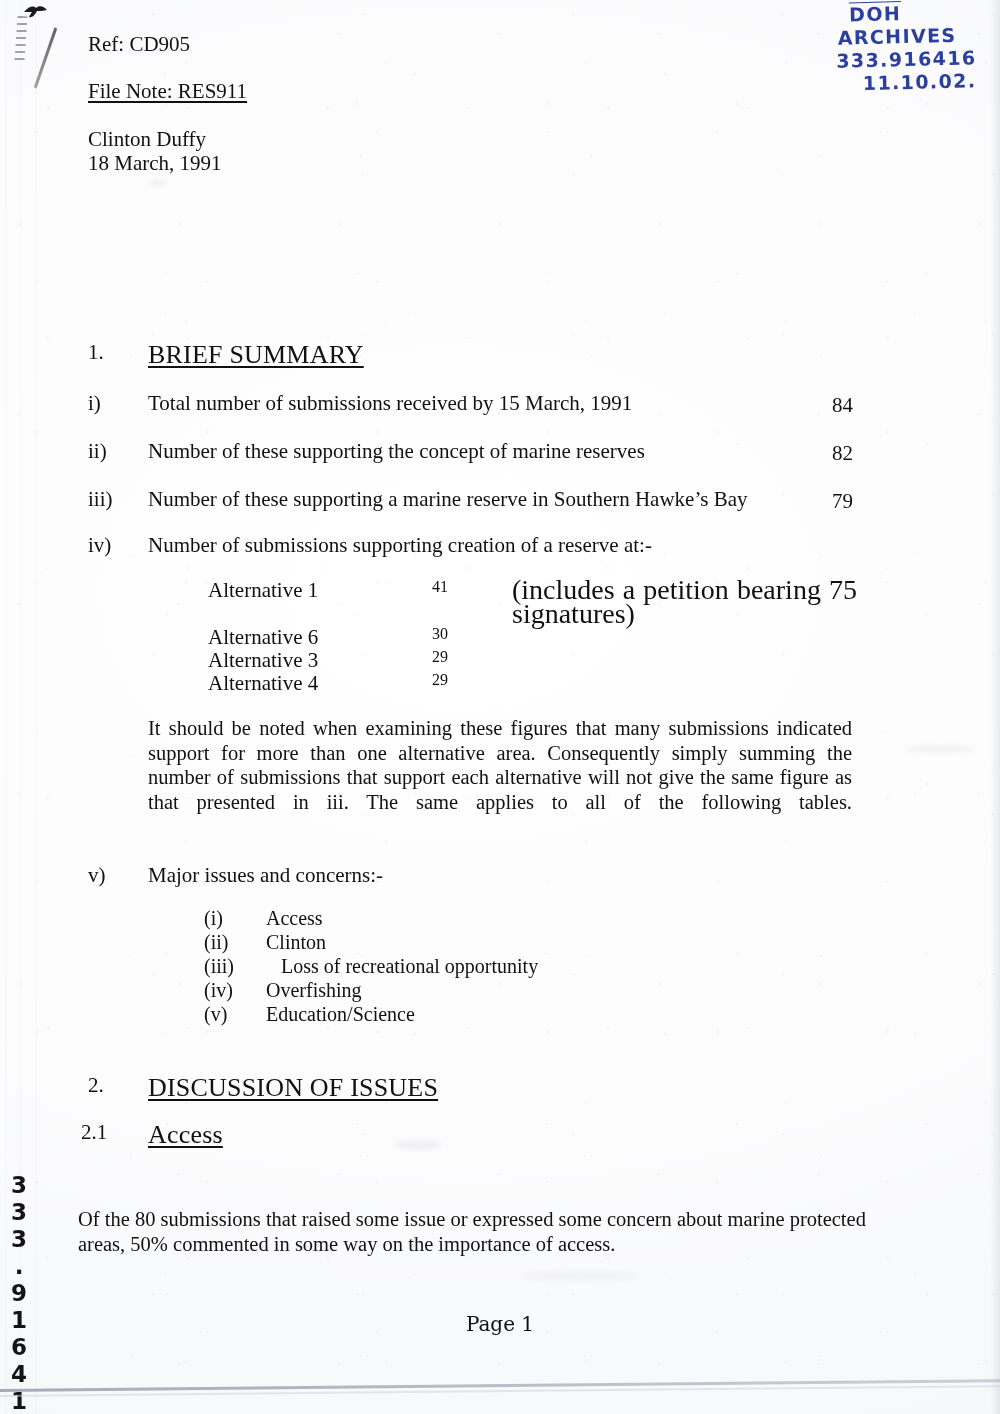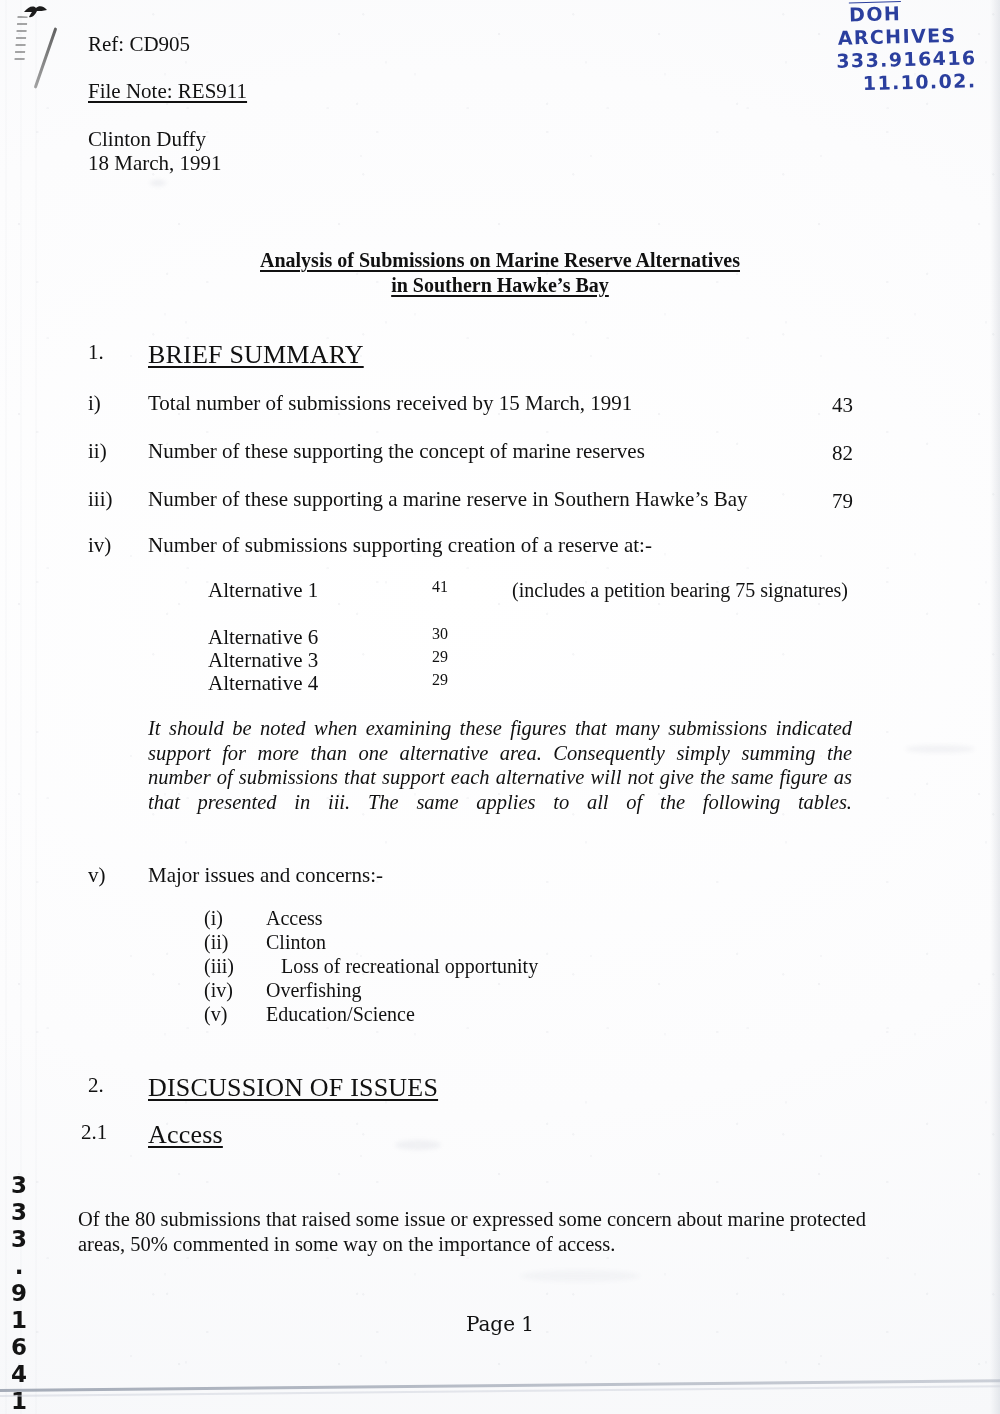--- a/index.html
+++ b/index.html
@@ -167,34 +167,34 @@
   }
 
   .alt-row-label { position: absolute; font-size: 21px; }
   .alt-row-value { position: absolute; font-size: 16px; }
 
   .petition-note {
     position: absolute;
     left: 512px;
     top: 578px;
     width: 345px;
-    font-size: 20px;
+    font-size: 28px;
     line-height: 24px;
     text-align: justify;
     text-justify: inter-word;
   }
 
   .para {
     position: absolute;
     font-size: 20.5px;
     line-height: 24.5px;
     text-align: justify;
     text-justify: inter-word;
   }
-  .para-note { left: 148px; top: 716px; width: 704px; font-style: italic; }
+  .para-note { left: 148px; top: 716px; width: 704px; }
   .para-note::after { content: ""; display: inline-block; width: 100%; }
 
   .para-access {
     left: 78px; top: 1163px; width: 790px;
     text-align: left;
     margin-top: 44px;
   }
 
   .issue-marker { position: absolute; font-size: 20px; }
   .issue-label  { position: absolute; font-size: 20px; white-space: nowrap; }
@@ -274,31 +274,27 @@
     <span class="hl l4">11.10.02.</span>
   </div>
 
   <div class="doc">
 
     <div class="line ref">Ref: CD905</div>
     <div class="line filenote">File Note:  RES911</div>
     <div class="line author">Clinton Duffy</div>
     <div class="line date">18 March, 1991</div>
 
-    <div class="title">
-      <span>Analysis of Submissions on Marine Reserve Alternatives</span><br>
-      <span>in Southern Hawke’s Bay</span>
-    </div>
 
     <div class="sec-num" style="left:88px;  top:340px;">1.</div>
     <div class="sec-title" style="left:148px; top:340px;">BRIEF SUMMARY</div>
 
     <div class="item-marker" style="left:88px;  top:391px;">i)</div>
     <div class="item-text" style="left:148px; top:391px;">Total number of submissions received by 15 March, 1991</div>
-    <div class="item-value" style="left:832px; top:393px;">43</div>
+    <div class="item-value" style="left:832px; top:393px;">84</div>
 
     <div class="item-marker" style="left:88px;  top:439px;">ii)</div>
     <div class="item-text" style="left:148px; top:439px;">Number of these supporting the concept of marine reserves</div>
     <div class="item-value" style="left:832px; top:441px;">82</div>
 
     <div class="item-marker" style="left:88px;  top:487px;">iii)</div>
     <div class="item-text" style="left:148px; top:487px;">Number of these supporting a marine reserve in Southern Hawke’s Bay</div>
     <div class="item-value" style="left:832px; top:489px;">79</div>
 
     <div class="item-marker" style="left:88px;  top:533px;">iv)</div>

